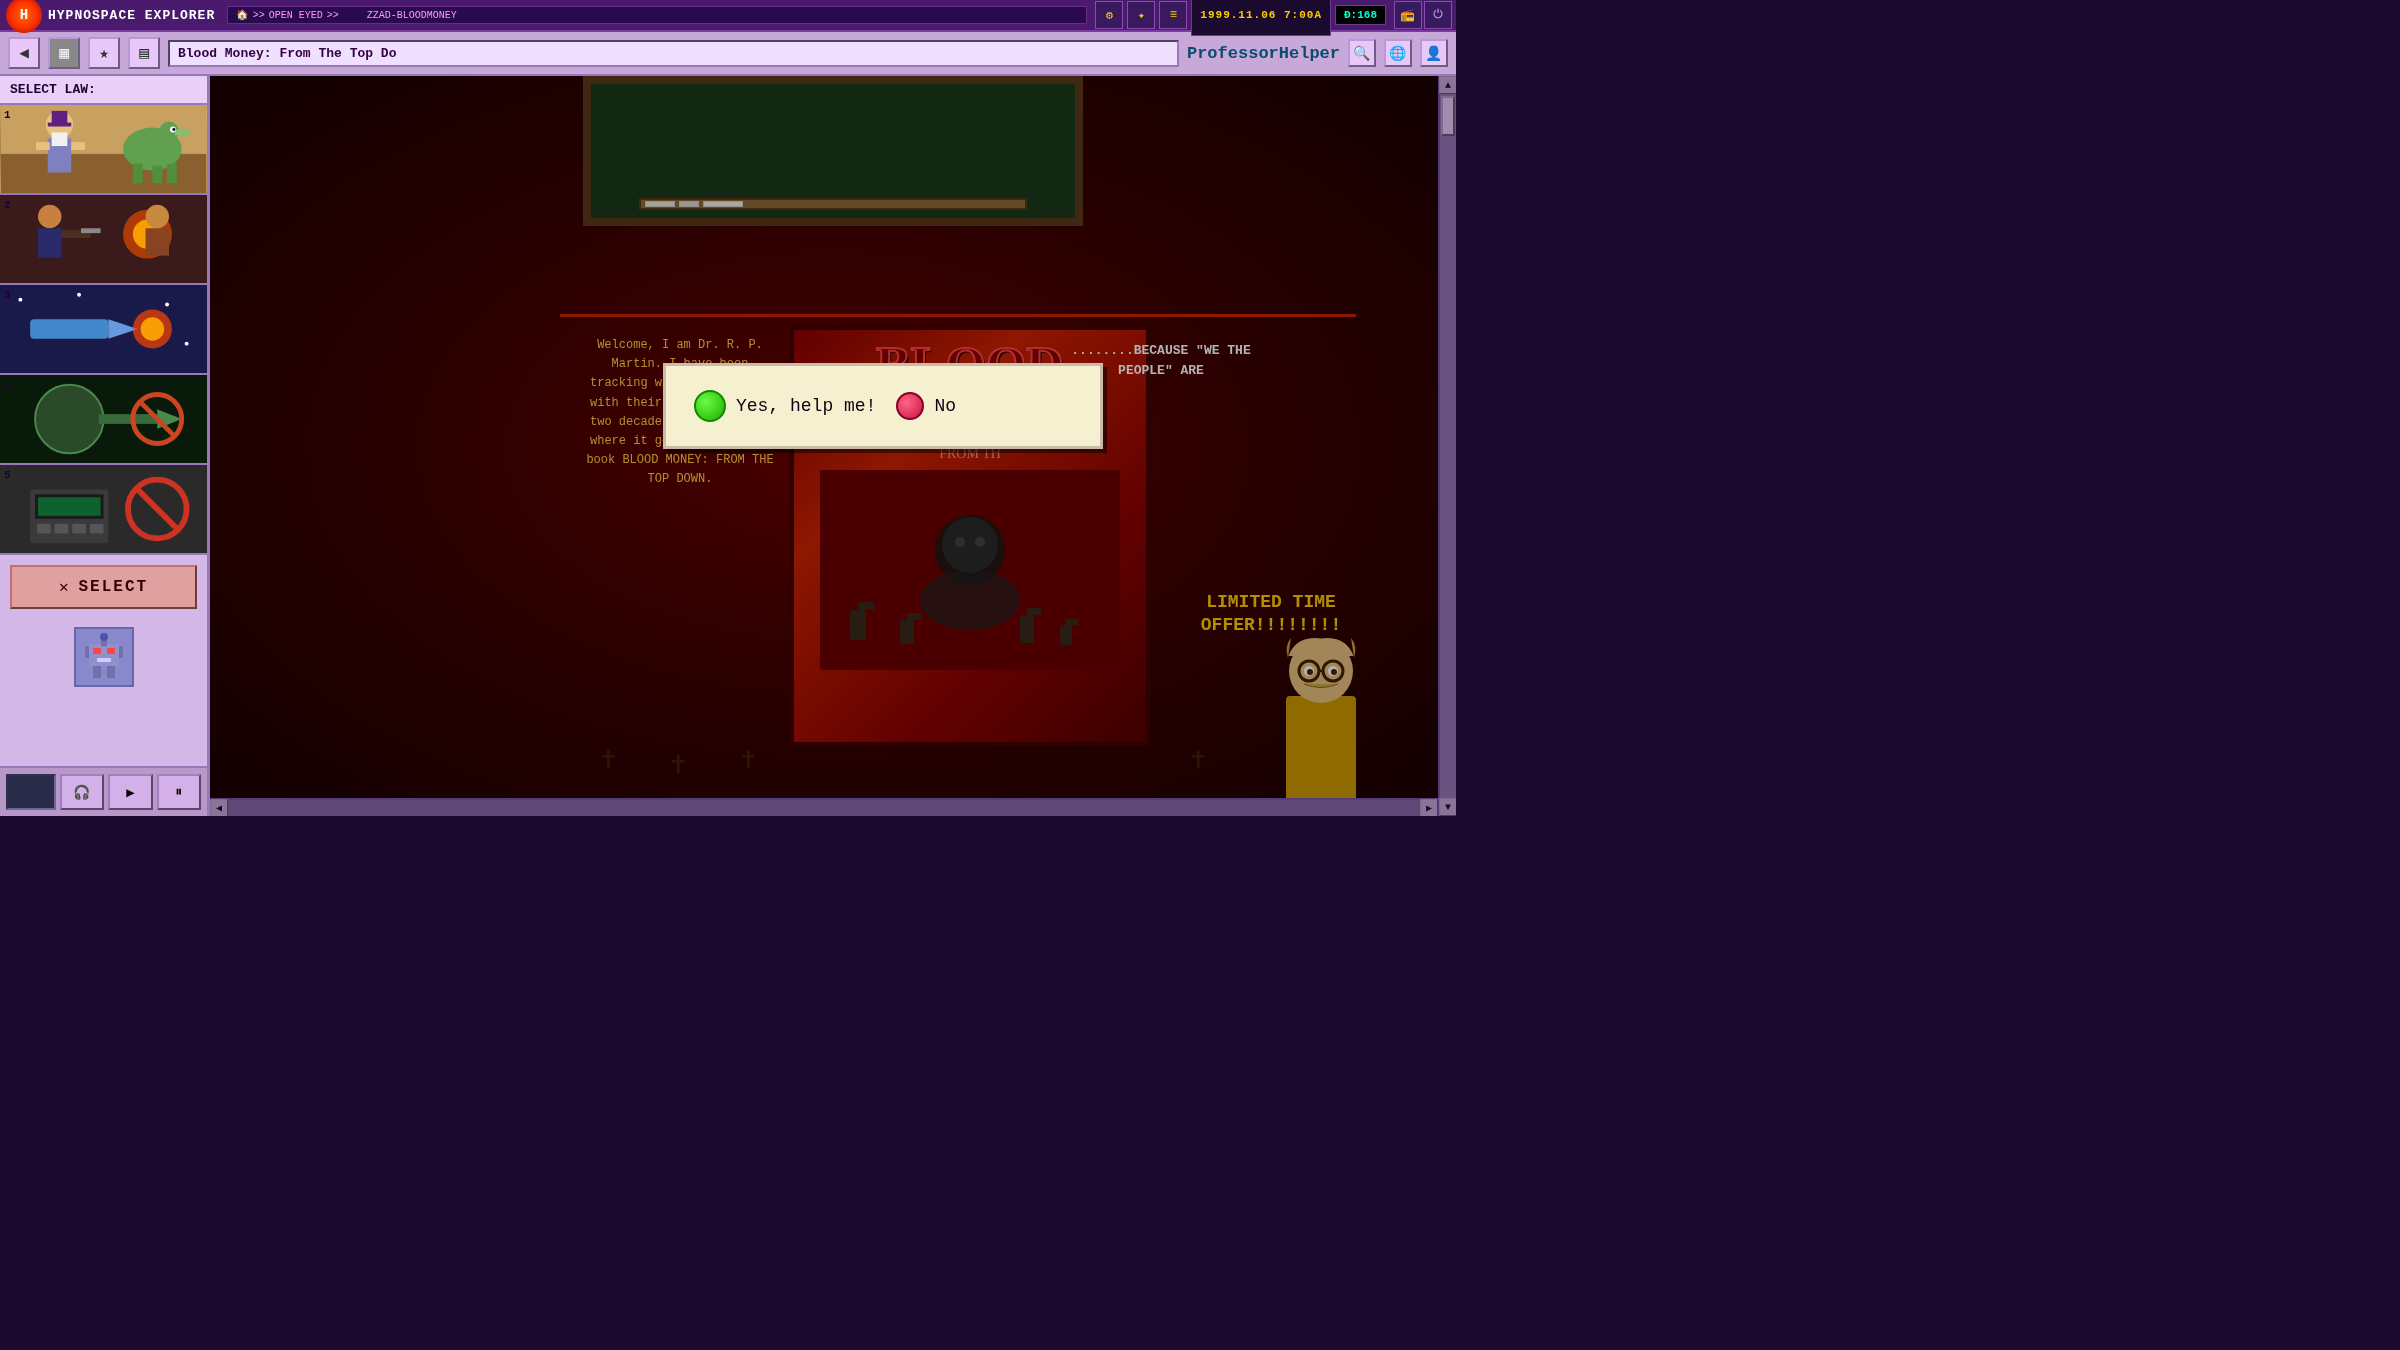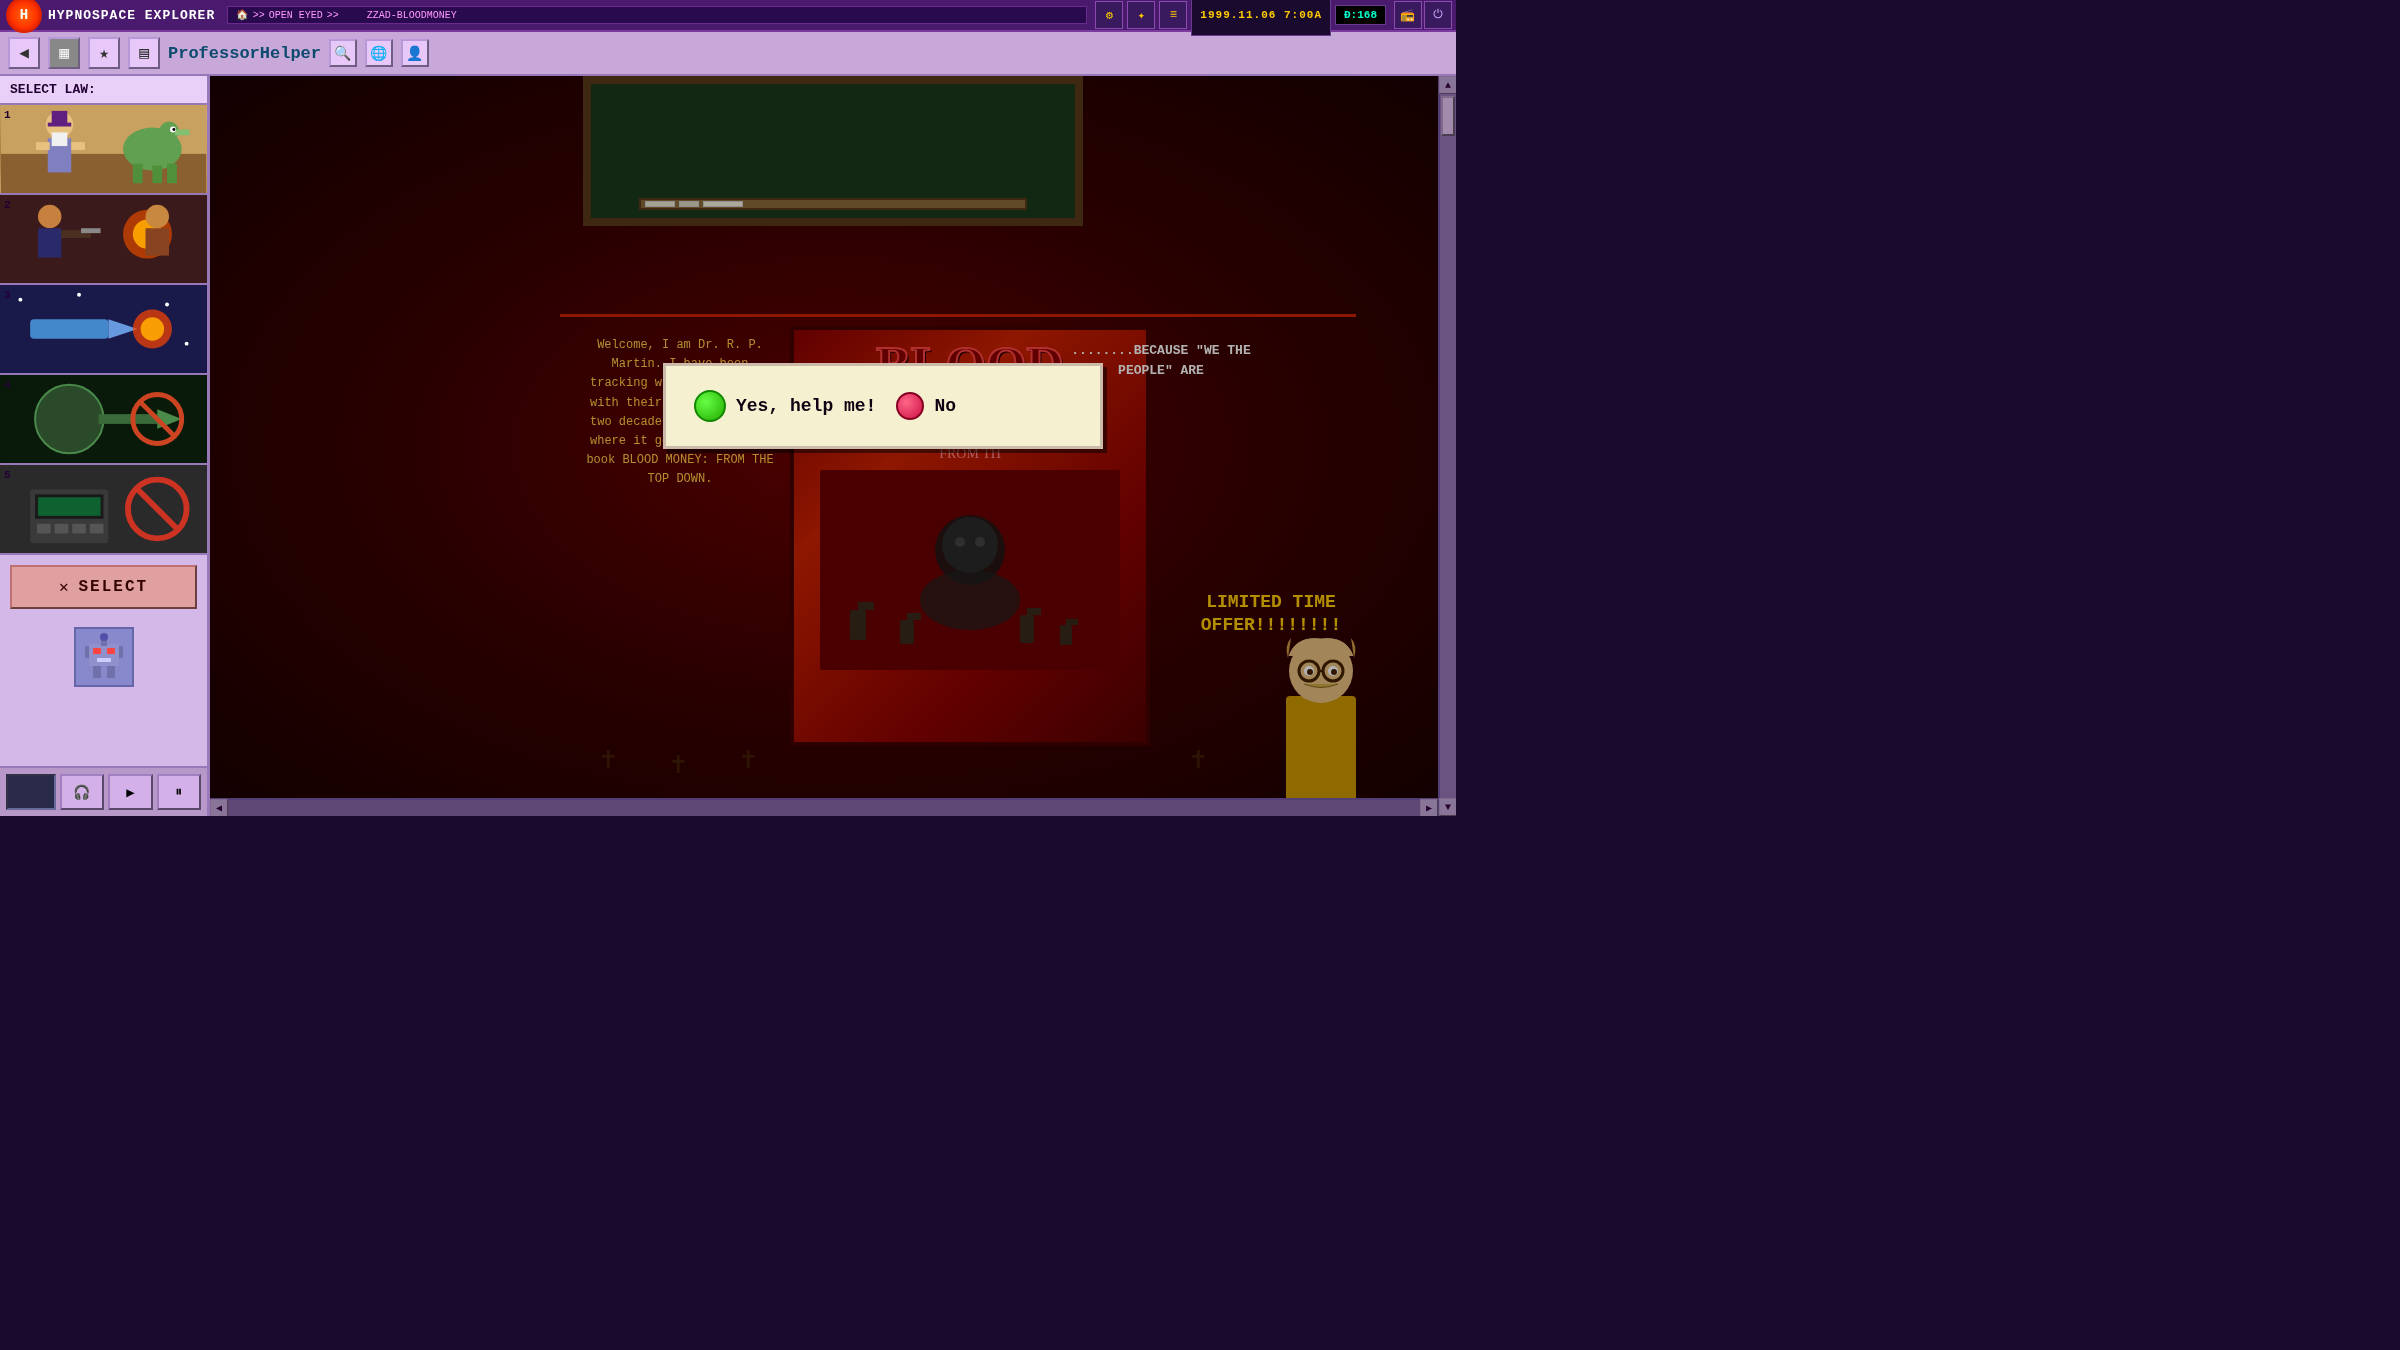--- a/index.html
+++ b/index.html
@@ -525,21 +525,21 @@
       gap: 20px;
       align-items: center;
     }
     .dialog-btn {
       display: flex;
       align-items: center;
       gap: 10px;
       cursor: pointer;
       font-family: 'Courier New', monospace;
       font-size: 18px;
-      font-weight: bold;
+      font-weight: normal;
       color: #110011;
       background: none;
       border: none;
       padding: 0;
     }
     .btn-circle-green {
       width: 32px;
       height: 32px;
       background: radial-gradient(circle at 35% 35%, #66ff44, #22aa00);
       border-radius: 50%;
@@ -587,20 +587,21 @@
     <div class="tr-icon">📻</div>
     <div class="tr-icon">⏻</div>
   </div>
 </div>
 
 <div id="second-bar">
   <div class="nav-btn">◀</div>
   <div class="nav-btn" style="background:#888; color:#eee;">▦</div>
   <div class="nav-btn">★</div>
   <div class="nav-btn">▤</div>
+  <div id="page-title-bar">Blood Money: From The Top Do</div>
   <span id="user-display">ProfessorHelper</span>
   <div class="search-btn">🔍</div>
   <div class="search-btn">🌐</div>
   <div class="search-btn">👤</div>
 </div>
 
 <div id="main-layout">
 
   <div id="left-sidebar">
     <div id="select-law-label">SELECT LAW:</div>

